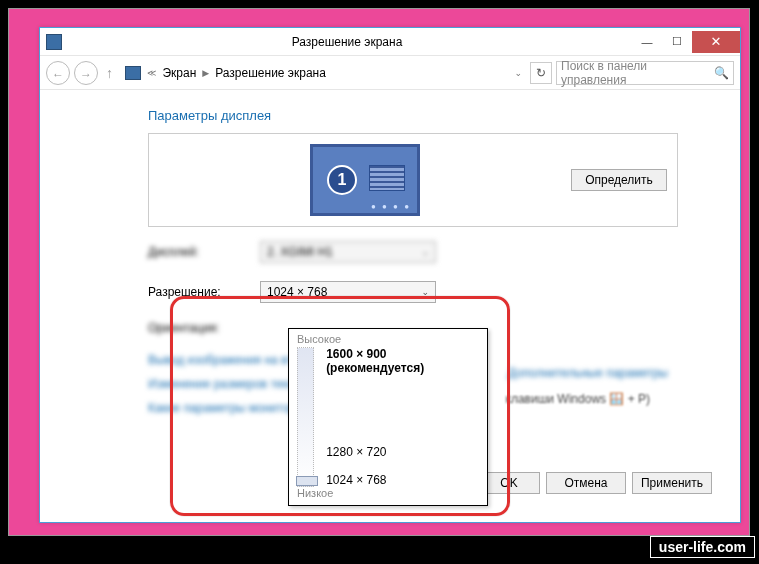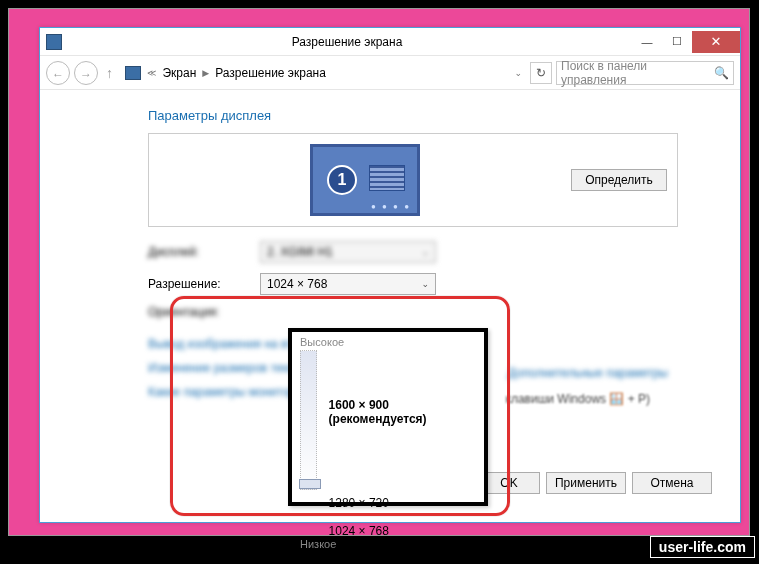--- a/index.html
+++ b/index.html
@@ -23,31 +23,31 @@
   .content { padding: 18px 9px 0 108px; }
   .heading { color: #1a6fb1; font-size: 13px; margin-bottom: 10px; }
   .display-box { border: 1px solid #ccc; height: 94px; display: flex; align-items: center; padding: 0 10px; margin-bottom: 14px; width: 530px; }
   .monitor-area { flex: 1; display: flex; justify-content: center; }
   .monitor { width: 110px; height: 72px; background: #5a7fc0; border: 3px solid #3b5998; position: relative; display: flex; align-items: center; justify-content: center; }
   .monitor-num { position: absolute; left: 14px; top: 18px; width: 30px; height: 30px; background: #2a4d8f; border: 2px solid #fff; border-radius: 50%; display: flex; align-items: center; justify-content: center; color: #fff; font-weight: bold; font-size: 16px; }
   .monitor-grid { position: absolute; right: 12px; top: 18px; width: 36px; height: 26px; background: repeating-linear-gradient(#3b5998 0 2px, #8ea8d9 2px 5px), repeating-linear-gradient(90deg, #3b5998 0 2px, transparent 2px 5px); border: 1px solid #2a4d8f; }
   .monitor-dots { position: absolute; right: 6px; bottom: 2px; color: #cfe0ff; font-size: 8px; letter-spacing: 2px; }
   .side-buttons { display: flex; flex-direction: column; gap: 6px; width: 96px; }
   .btn { height: 22px; background: #f0f0f0; border: 1px solid #acacac; font-size: 12px; display: flex; align-items: center; justify-content: center; cursor: default; }
-  .row { display: flex; align-items: center; font-size: 12px; margin-bottom: 10px; }
+  .row { display: flex; align-items: center; font-size: 12px; margin-bottom: 18px; }
   .row-label { width: 112px; }
   .dropdown { width: 176px; height: 22px; border: 1px solid #acacac; display: flex; align-items: center; padding: 0 6px; font-size: 12px; background: #f5f5f5; justify-content: space-between; }
   .dropdown .arr { font-size: 9px; color: #555; }
   .highlight-box { position: absolute; top: 268px; left: 130px; width: 340px; height: 220px; border: 3px solid #e03030; border-radius: 14px; pointer-events: none; box-shadow: 0 0 0 1px rgba(0,0,0,0.05); }
-  .res-popup { position: absolute; top: 300px; left: 248px; width: 200px; height: 178px; background: #fff; border: 4px solid #000000; box-shadow: 2px 2px 4px rgba(0,0,0,0.2); padding: 4px 8px; font-size: 12px; }
+  .res-popup { position: absolute; top: 300px; left: 248px; width: 200px; height: 178px; background: #fff; border: 1px solid #000000; box-shadow: 2px 2px 4px rgba(0,0,0,0.2); padding: 4px 8px; font-size: 12px; }
   .res-popup .sub { color: #888; font-size: 11px; }
   .slider-col { display: flex; gap: 12px; margin-top: 2px; }
   .slider-track { width: 18px; height: 140px; position: relative; border: 1px dotted #bbb; background: linear-gradient(#e0e5f2, #fff); }
   .slider-thumb { position: absolute; bottom: 0; left: -2px; width: 22px; height: 10px; background: #dce3f0; border: 1px solid #8a9ab5; }
-  .labels { display: flex; flex-direction: column; justify-content: space-between; height: 140px; margin-top: 48px; }
+  .labels { display: flex; flex-direction: column; justify-content: space-between; height: 140px; }
   .labels .rec { font-weight: bold; }
   .link { color: #1a6fb1; }
   .links-col { font-size: 12px; margin-top: 18px; }
   .links-col div { margin-bottom: 10px; }
   .bottom-buttons { position: absolute; right: 28px; top: 444px; display: flex; gap: 6px; }
   .btn2 { width: 80px; height: 22px; background: #f0f0f0; border: 1px solid #acacac; font-size: 12px; display: flex; align-items: center; justify-content: center; }
   .side-link { position: absolute; top: 338px; right: 72px; font-size: 12px; color: #1a6fb1; }
   .winp { position: absolute; top: 364px; right: 90px; font-size: 12px; color: #444; filter: blur(1px); }
   .watermark { position: absolute; bottom: 6px; right: 4px; background: #000; color: #fff; font-weight: bold; font-size: 14px; padding: 2px 8px; border: 1px solid #fff; }
   .blur { filter: blur(2.5px); }
@@ -128,22 +128,22 @@
       <div class="link">Изменение размеров текста и других элементов</div>
       <div class="link">Какие параметры монитора следует выбрать?</div>
     </div>
   </div>
 
   <div class="side-link blur">Дополнительные параметры</div>
   <div class="winp">клавиши Windows 🪟 + P)</div>
 
   <div class="bottom-buttons">
     <div class="btn2" style="width:62px">OK</div>
+    <div class="btn2">Отмена</div>
     <div class="btn2">Применить</div>
-    <div class="btn2">Отмена</div>
   </div>
 
   <div class="res-popup">
     <div class="sub">Высокое</div>
     <div class="slider-col">
       <div class="slider-track">
         <div class="slider-thumb"></div>
       </div>
       <div class="labels">
         <div class="rec">1600 × 900 (рекомендуется)</div>

